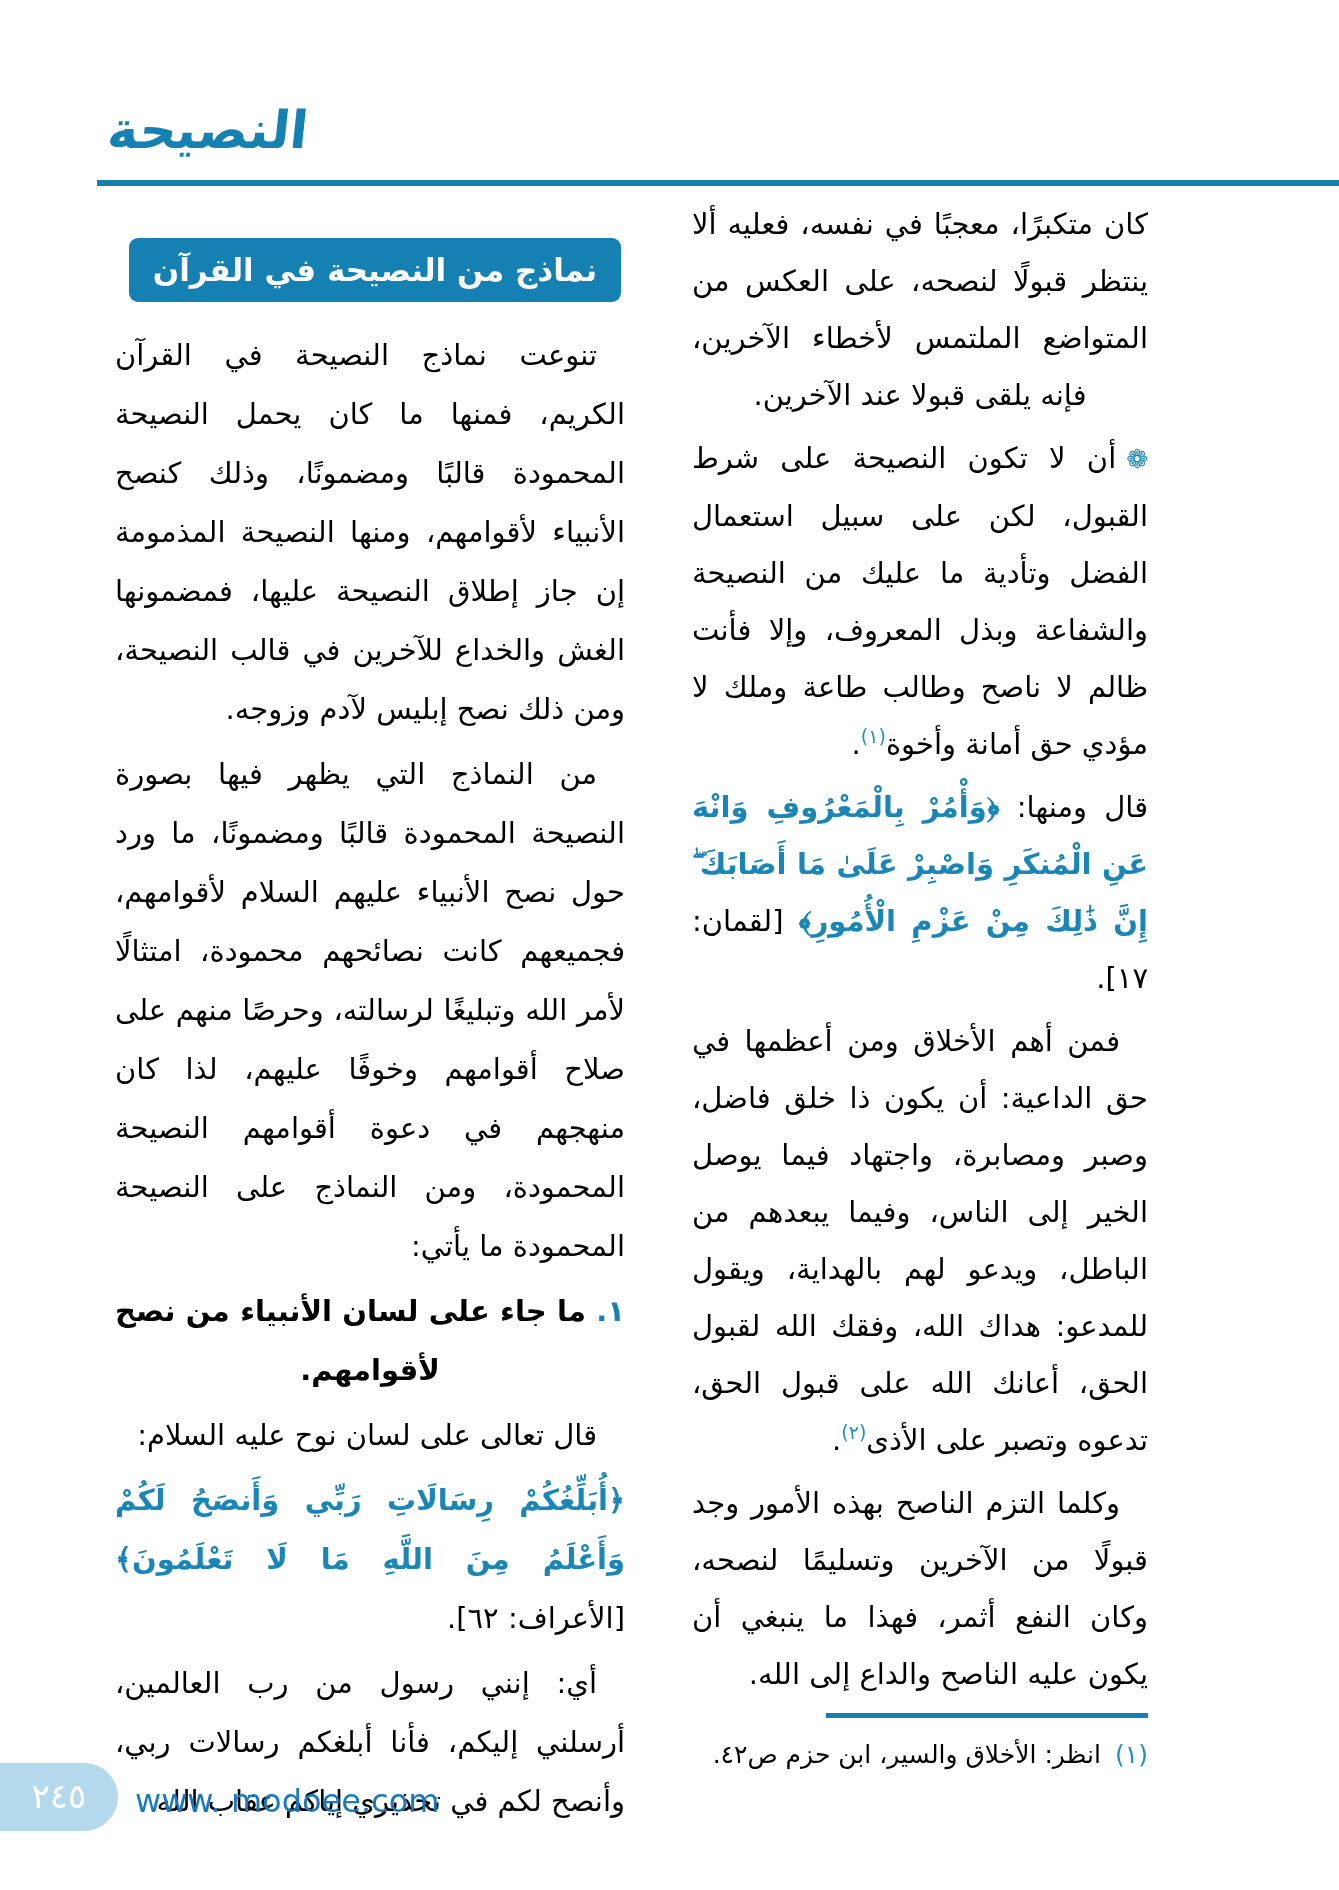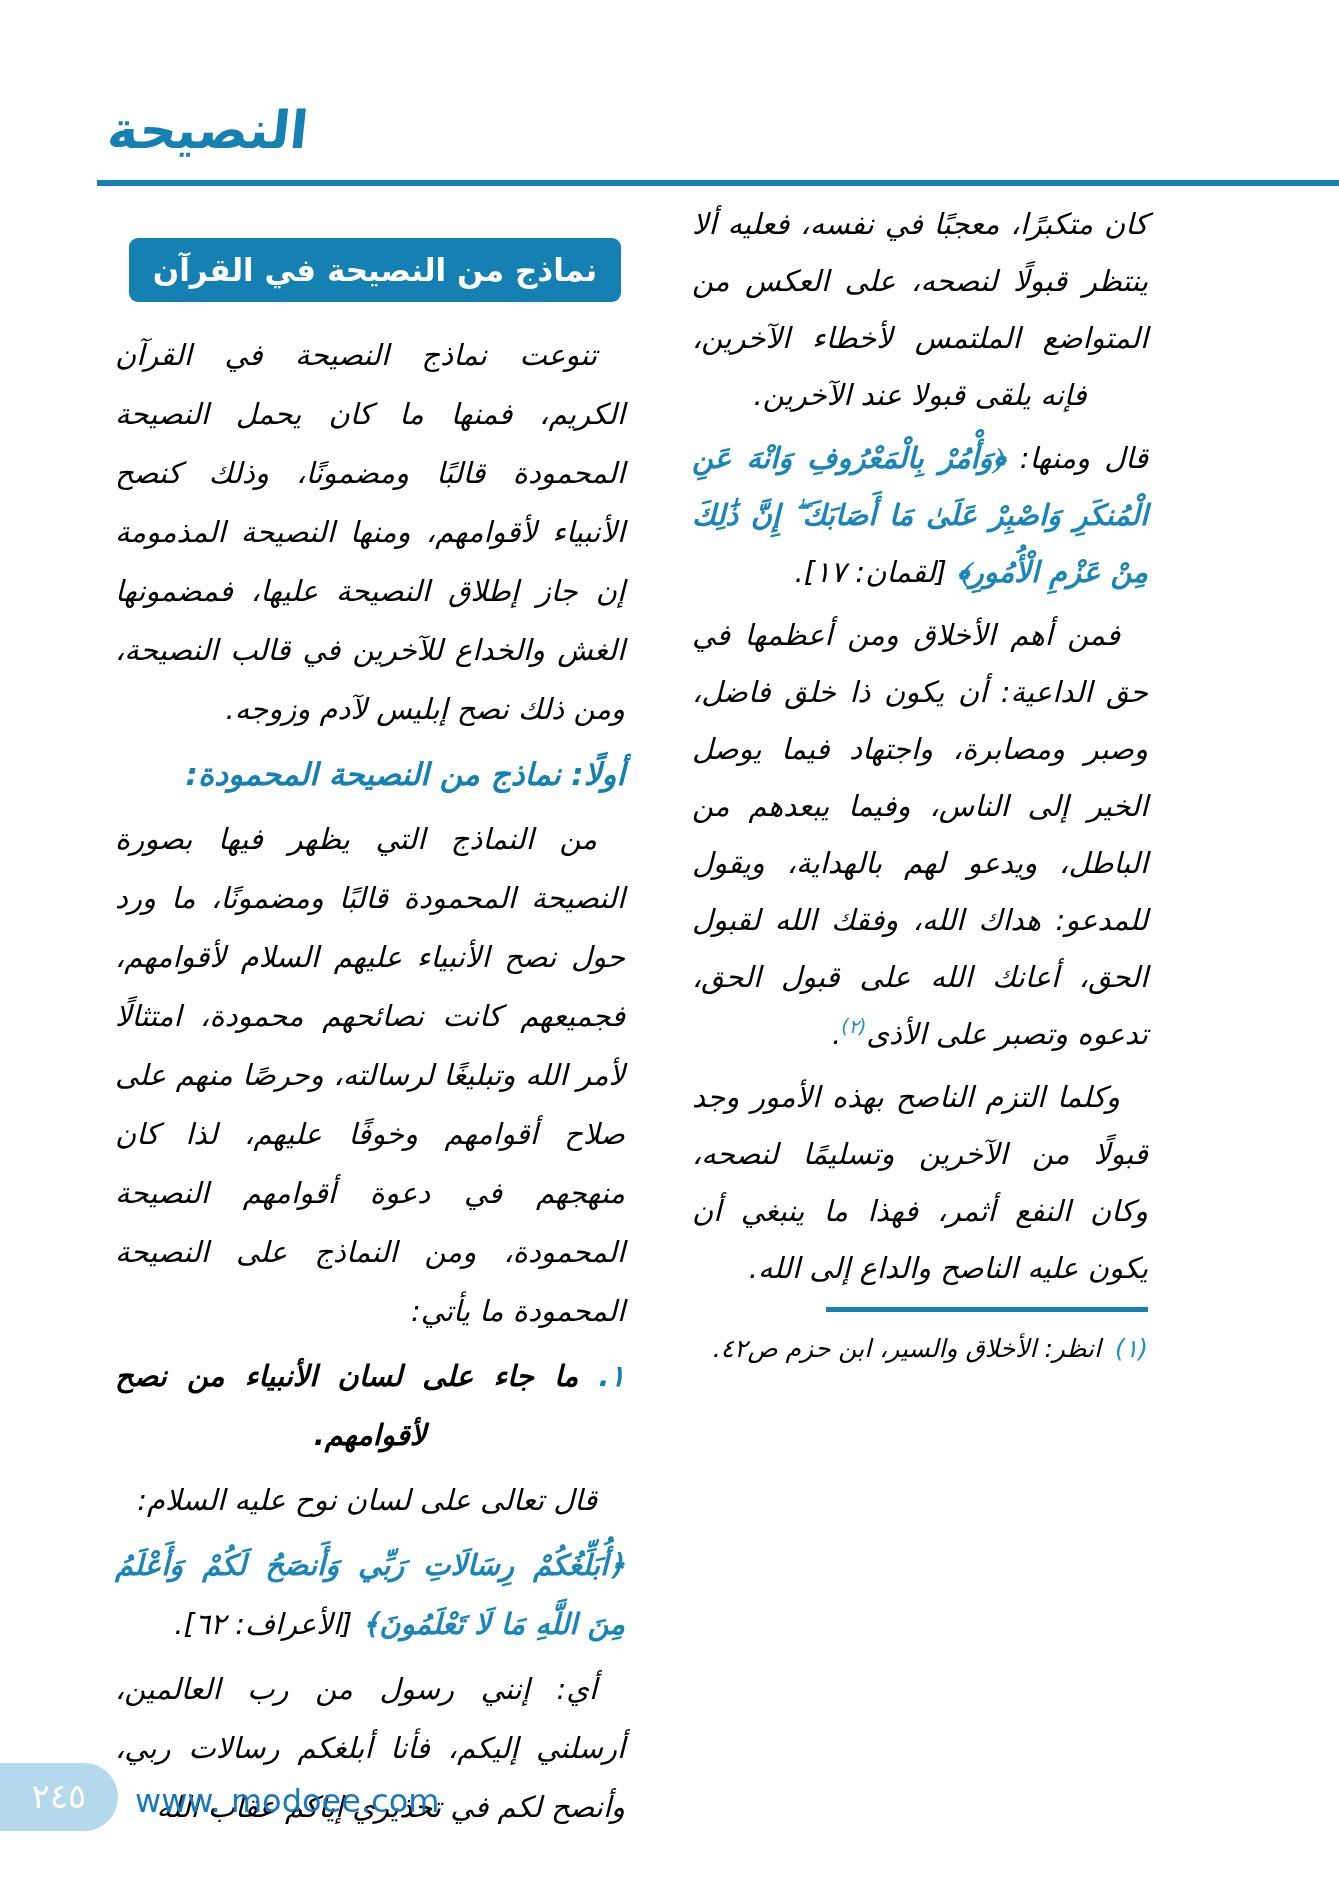--- a/index.html
+++ b/index.html
@@ -32,21 +32,21 @@
     background:var(--accent);
   }
 
   
   .col{
     position:absolute;direction:rtl;text-align:justify;
   }
   .col-right{left:692px;top:196px;width:456px;font-size:29px;line-height:57px;}
   .col-left{left:115px;top:238px;width:510px;font-size:29px;line-height:59px;}
 
-  .col p{margin:0 0 6px 0;font-style:italic;}
+  .col p{margin:0 0 6px 0;}
   .indent{text-indent:28px;}
   .center-last{text-align-last:center;}
 
   .section-box{
     background:var(--accent);color:#fff;
     font-weight:bold;font-size:31px;
     text-align:center;text-align-last:center;
     height:64px;line-height:64px;
     margin:0 4px 24px 14px;border-radius:9px;
   }
@@ -88,20 +88,21 @@
 <body>
 
 <div class="page">
 
   <div class="chapter-title">النصيحة</div>
   <div class="header-rule"></div>
 
   <div class="col col-right">
     <p class="center-last">كان متكبرًا، معجبًا في نفسه، فعليه ألا ينتظر قبولًا لنصحه، على العكس من المتواضع الملتمس لأخطاء الآخرين، فإنه يلقى قبولا عند الآخرين.</p>
 
+    <p><span class="flower">❁</span><span>أن لا تكون النصيحة على شرط القبول، لكن على سبيل استعمال الفضل وتأدية ما عليك من النصيحة والشفاعة وبذل المعروف، وإلا فأنت ظالم لا ناصح وطالب طاعة وملك لا مؤدي حق أمانة وأخوة</span><span class="fn-ref">(١)</span><span>.</span></p>
 
 
     <p><span>قال ومنها: </span><span class="verse">﴿وَأْمُرْ بِالْمَعْرُوفِ وَانْهَ عَنِ الْمُنكَرِ وَاصْبِرْ عَلَىٰ مَا أَصَابَكَ ۖ إِنَّ ذَٰلِكَ مِنْ عَزْمِ الْأُمُورِ﴾ </span><span>[لقمان: ١٧].</span></p>
 
     <p class="indent"><span>فمن أهم الأخلاق ومن أعظمها في حق الداعية: أن يكون ذا خلق فاضل، وصبر ومصابرة، واجتهاد فيما يوصل الخير إلى الناس، وفيما يبعدهم من الباطل، ويدعو لهم بالهداية، ويقول للمدعو: هداك الله، وفقك الله لقبول الحق، أعانك الله على قبول الحق، تدعوه وتصبر على الأذى</span><span class="fn-ref">(٢)</span><span>.</span></p>
 
     <p class="indent">وكلما التزم الناصح بهذه الأمور وجد قبولًا من الآخرين وتسليمًا لنصحه، وكان النفع أثمر، فهذا ما ينبغي أن يكون عليه الناصح والداع إلى الله.</p>
 
     <div class="footnote-rule"></div>
 
@@ -109,21 +110,20 @@
       <p class="fn"><span class="fn-marker">(١)</span><span>انظر: الأخلاق والسير، ابن حزم ص٤٢.</span></p>
 
     </div>
   </div>
 
   <div class="col col-left">
     <div class="section-box">نماذج من النصيحة في القرآن</div>
 
     <p class="indent">تنوعت نماذج النصيحة في القرآن الكريم، فمنها ما كان يحمل النصيحة المحمودة قالبًا ومضمونًا، وذلك كنصح الأنبياء لأقوامهم، ومنها النصيحة المذمومة إن جاز إطلاق النصيحة عليها، فمضمونها الغش والخداع للآخرين في قالب النصيحة، ومن ذلك نصح إبليس لآدم وزوجه.</p>
 
-    <p class="subheading">أولًا: نماذج من النصيحة المحمودة:</p>
 
     <p class="indent">من النماذج التي يظهر فيها بصورة النصيحة المحمودة قالبًا ومضمونًا، ما ورد حول نصح الأنبياء عليهم السلام لأقوامهم، فجميعهم كانت نصائحهم محمودة، امتثالًا لأمر الله وتبليغًا لرسالته، وحرصًا منهم على صلاح أقوامهم وخوفًا عليهم، لذا كان منهجهم في دعوة أقوامهم النصيحة المحمودة، ومن النماذج على النصيحة المحمودة ما يأتي:</p>
 
     <p class="num-item center-last"><span class="num">١.</span><span> ما جاء على لسان الأنبياء من نصح لأقوامهم.</span></p>
 
     <p class="indent">قال تعالى على لسان نوح عليه السلام:</p>
 
     <p><span class="verse">﴿أُبَلِّغُكُمْ رِسَالَاتِ رَبِّي وَأَنصَحُ لَكُمْ وَأَعْلَمُ مِنَ اللَّهِ مَا لَا تَعْلَمُونَ﴾ </span><span>[الأعراف: ٦٢].</span></p>
 
     <p class="indent">أي: إنني رسول من رب العالمين، أرسلني إليكم، فأنا أبلغكم رسالات ربي، وأنصح لكم في تحذيري إياكم عقاب الله</p>

